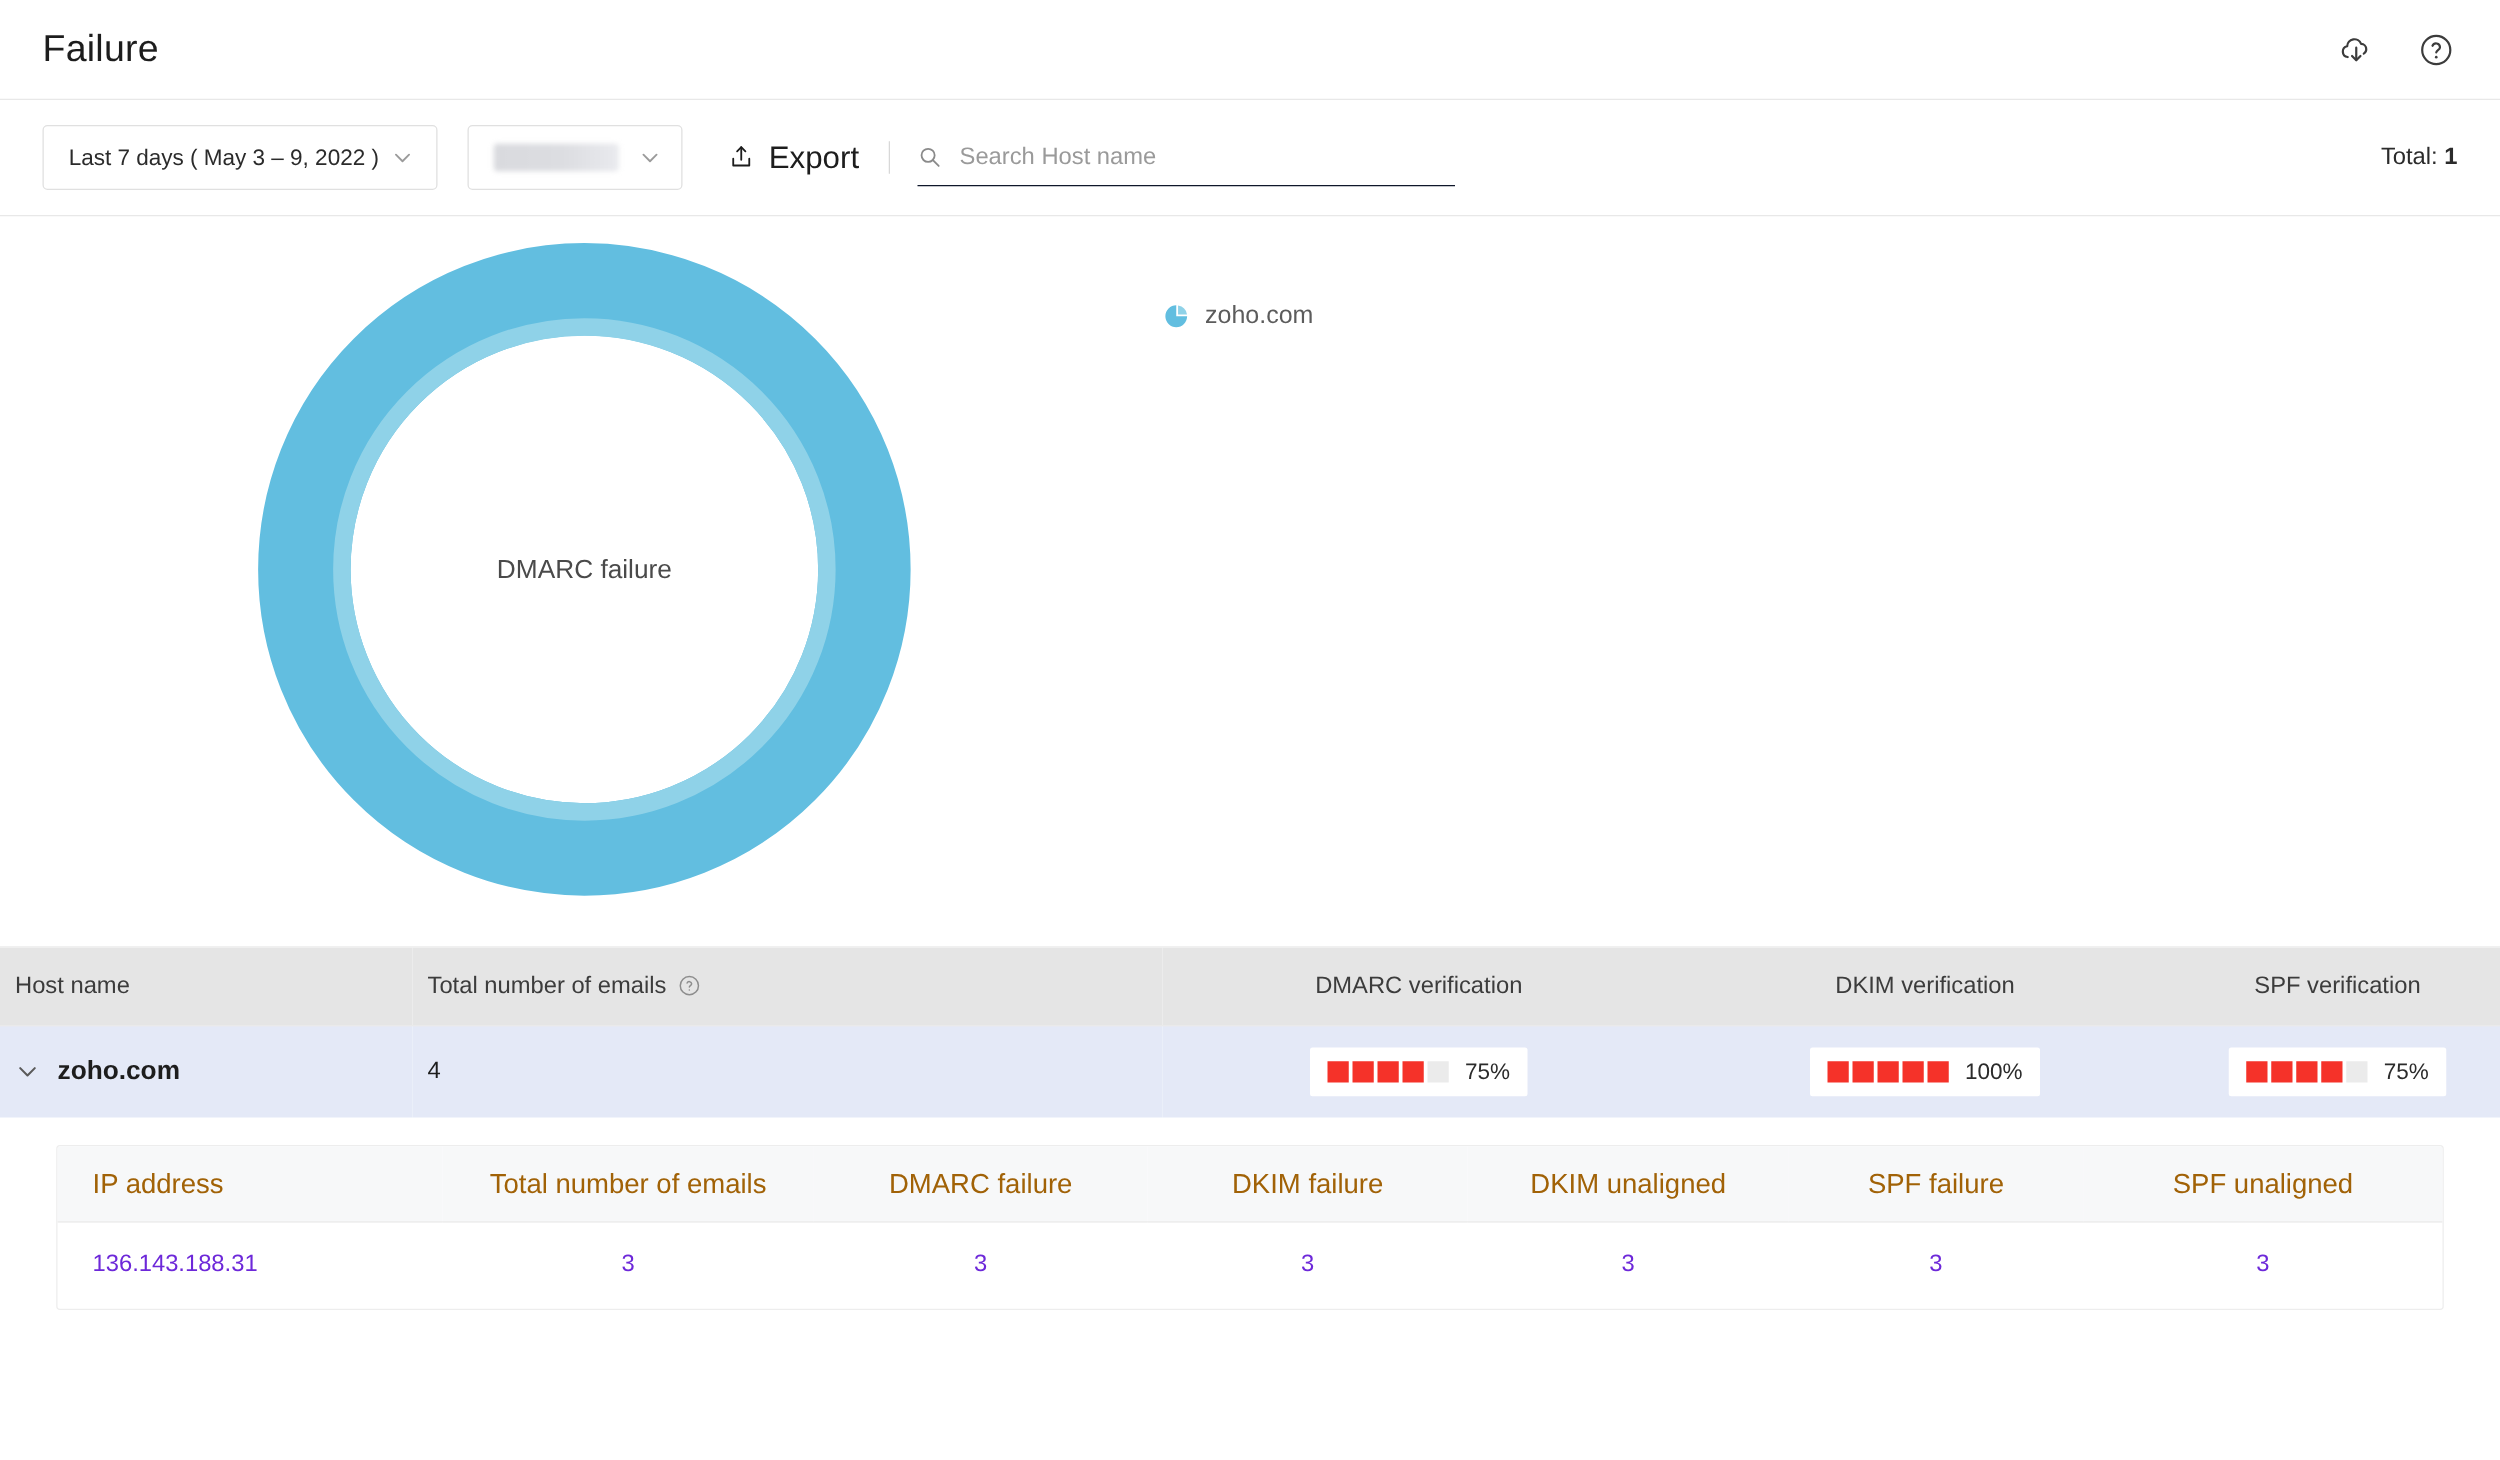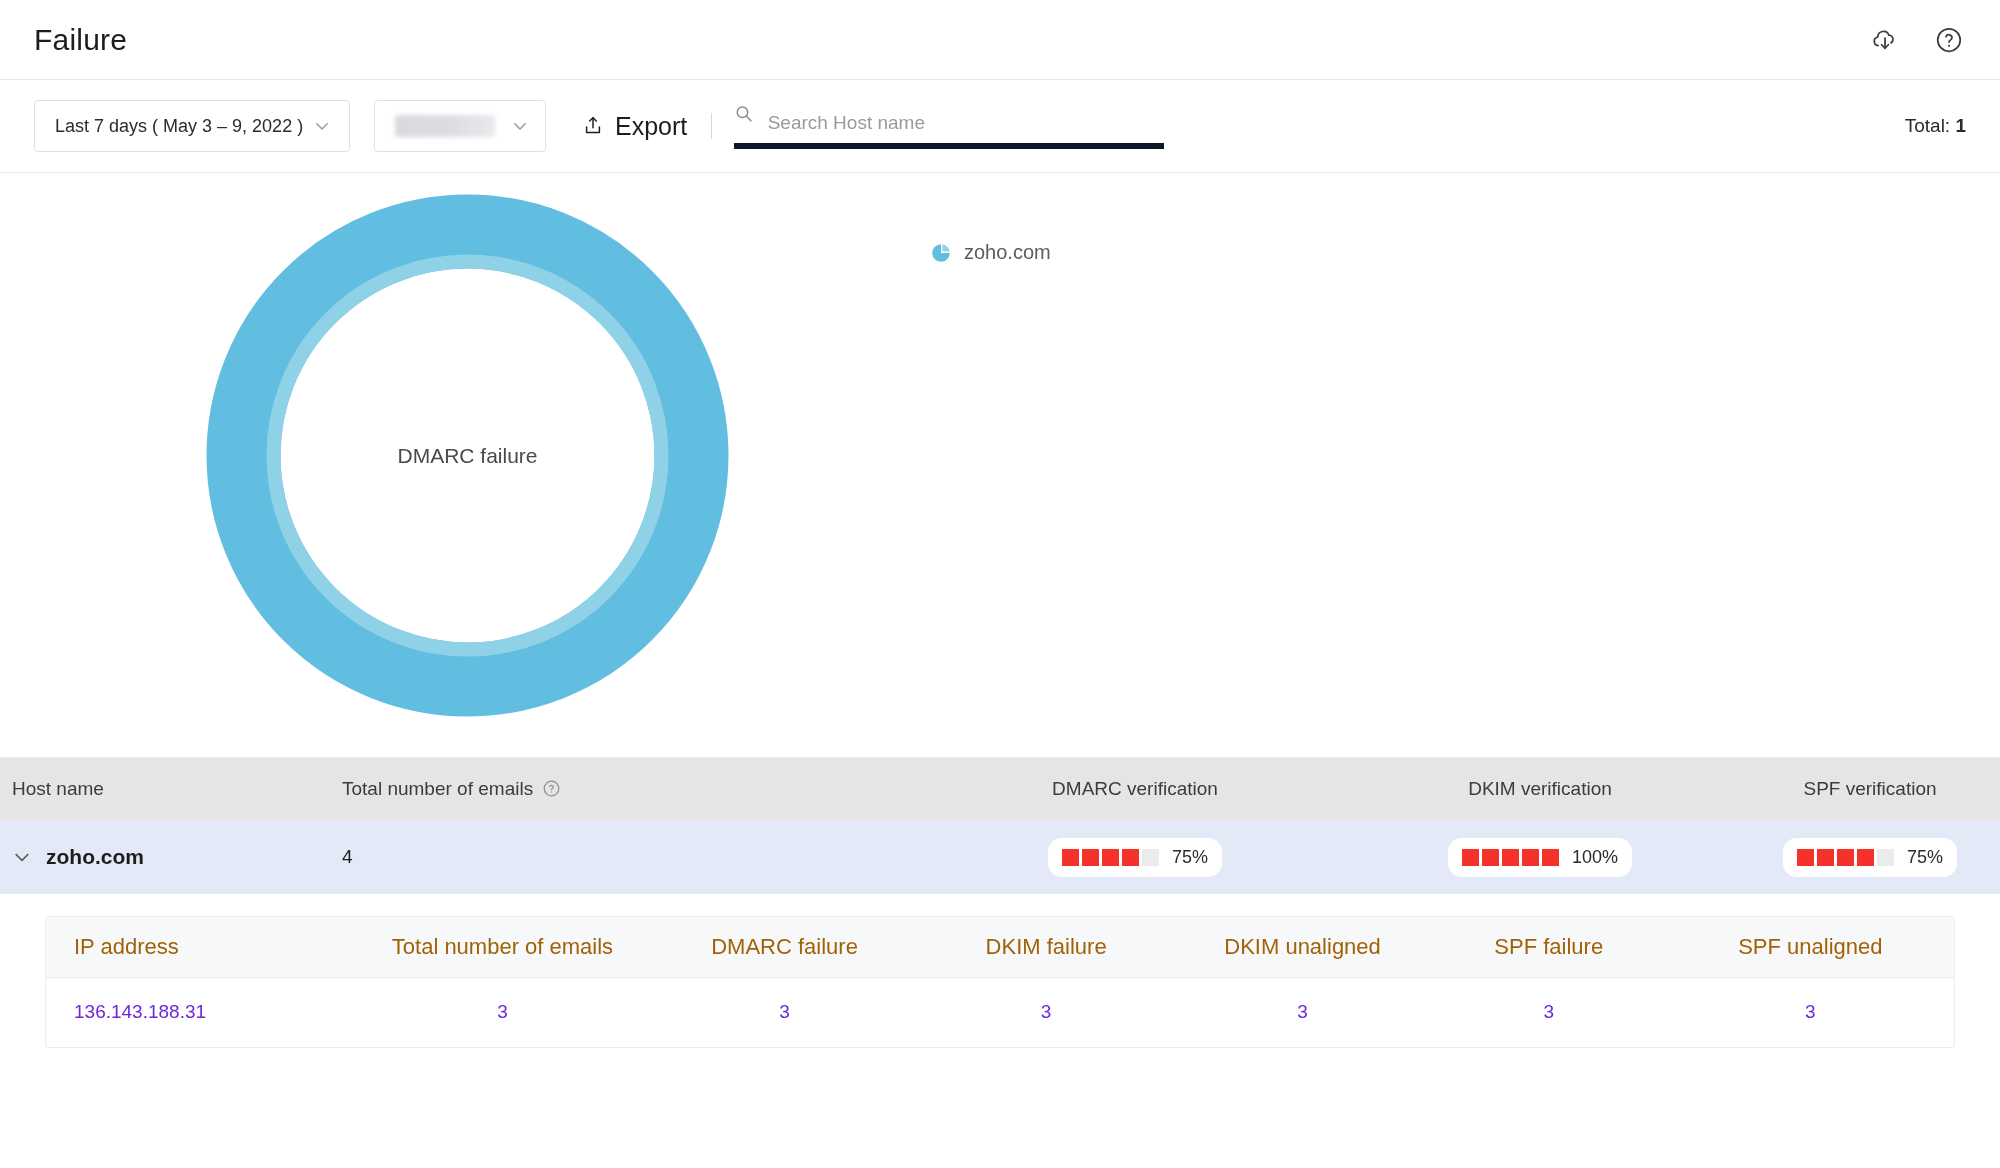--- a/index.html
+++ b/index.html
@@ -77,24 +77,24 @@
     font-size: 25px;
     color: #1d1d1d;
     height: 52px;
   }
   .divider-v {
     width: 1px; height: 26px;
     background: #d8d8d8;
     margin: 0 22px 0 24px;
   }
   .search-wrap {
-    display: flex; 
+    display: flex; align-items: center;
     gap: 14px;
     width: 430px;
-    border-bottom: 6px solid #0f172a;
+    border-bottom: 1px solid #0f172a;
     height: 46px;
   }
   .search-input {
     border: none; outline: none;
     font-size: 19px;
     font-family: "Liberation Sans", sans-serif;
     color: #2b2b2b;
     width: 100%;
     background: transparent;
   }
@@ -168,21 +168,21 @@
     gap: 14px;
     font-weight: 700;
     font-size: 21px;
     cursor: pointer;
   }
   .pct-pill {
     display: inline-flex; align-items: center;
     gap: 13px;
     background: #ffffff;
     padding: 9px 14px;
-    border-radius: 14px;
+    border-radius: 2px;
   }
   .seg-bar { display: flex; gap: 3px; }
   .seg {
     width: 17px; height: 17px;
     background: #ebebeb;
   }
   .seg.on { background: #f53229; }
   .pct-text { font-size: 18px; color: #2b2b2b; }
 
   

